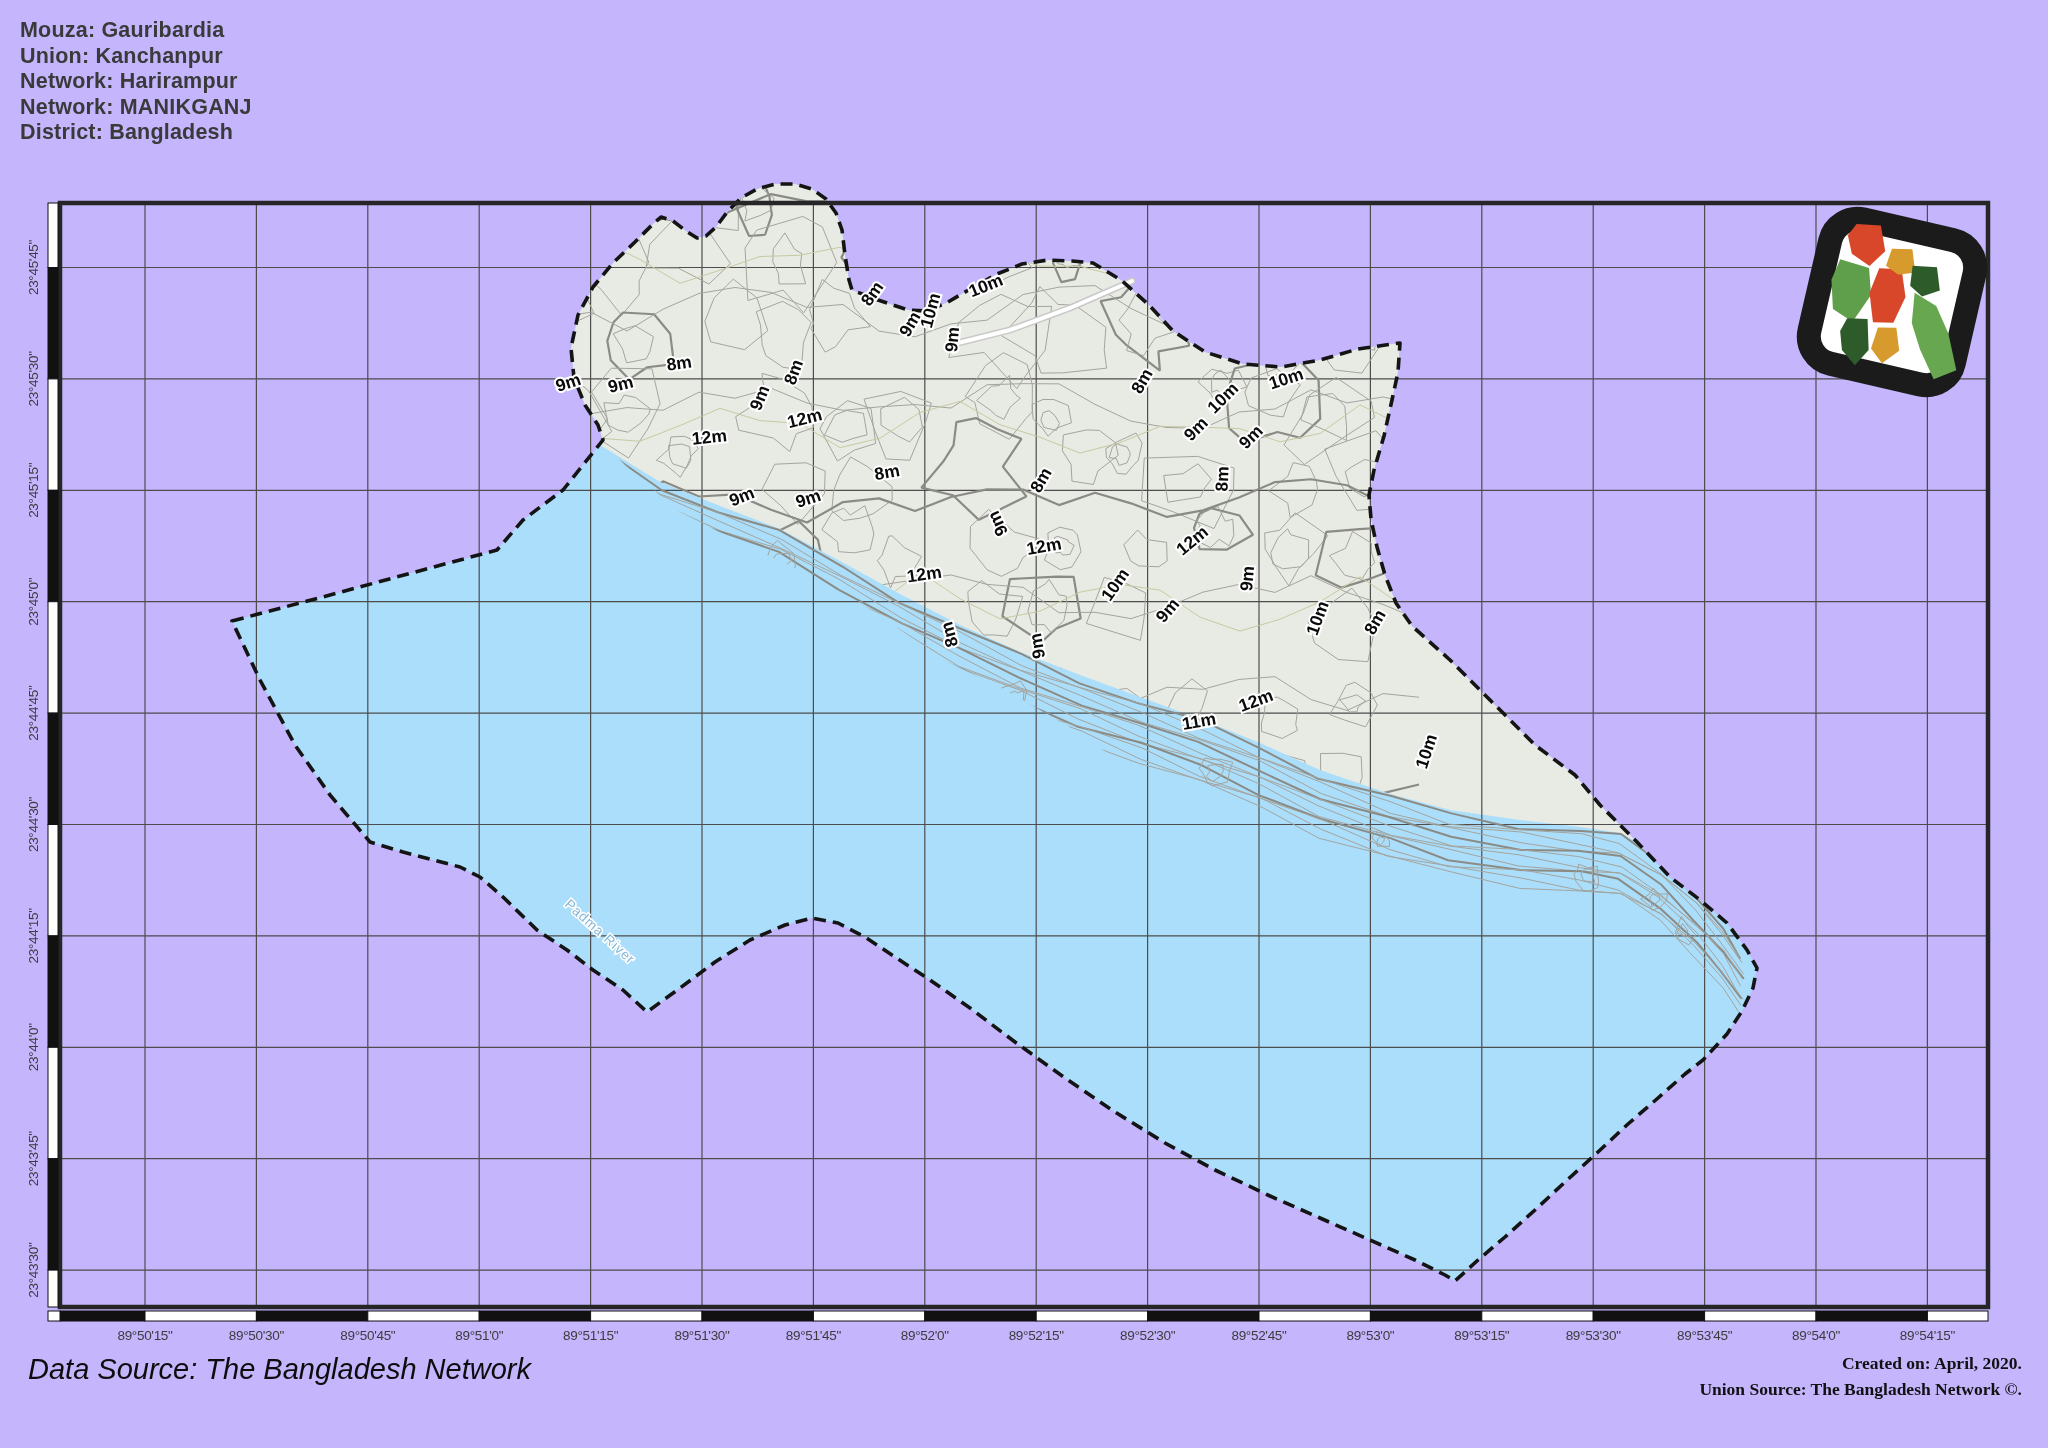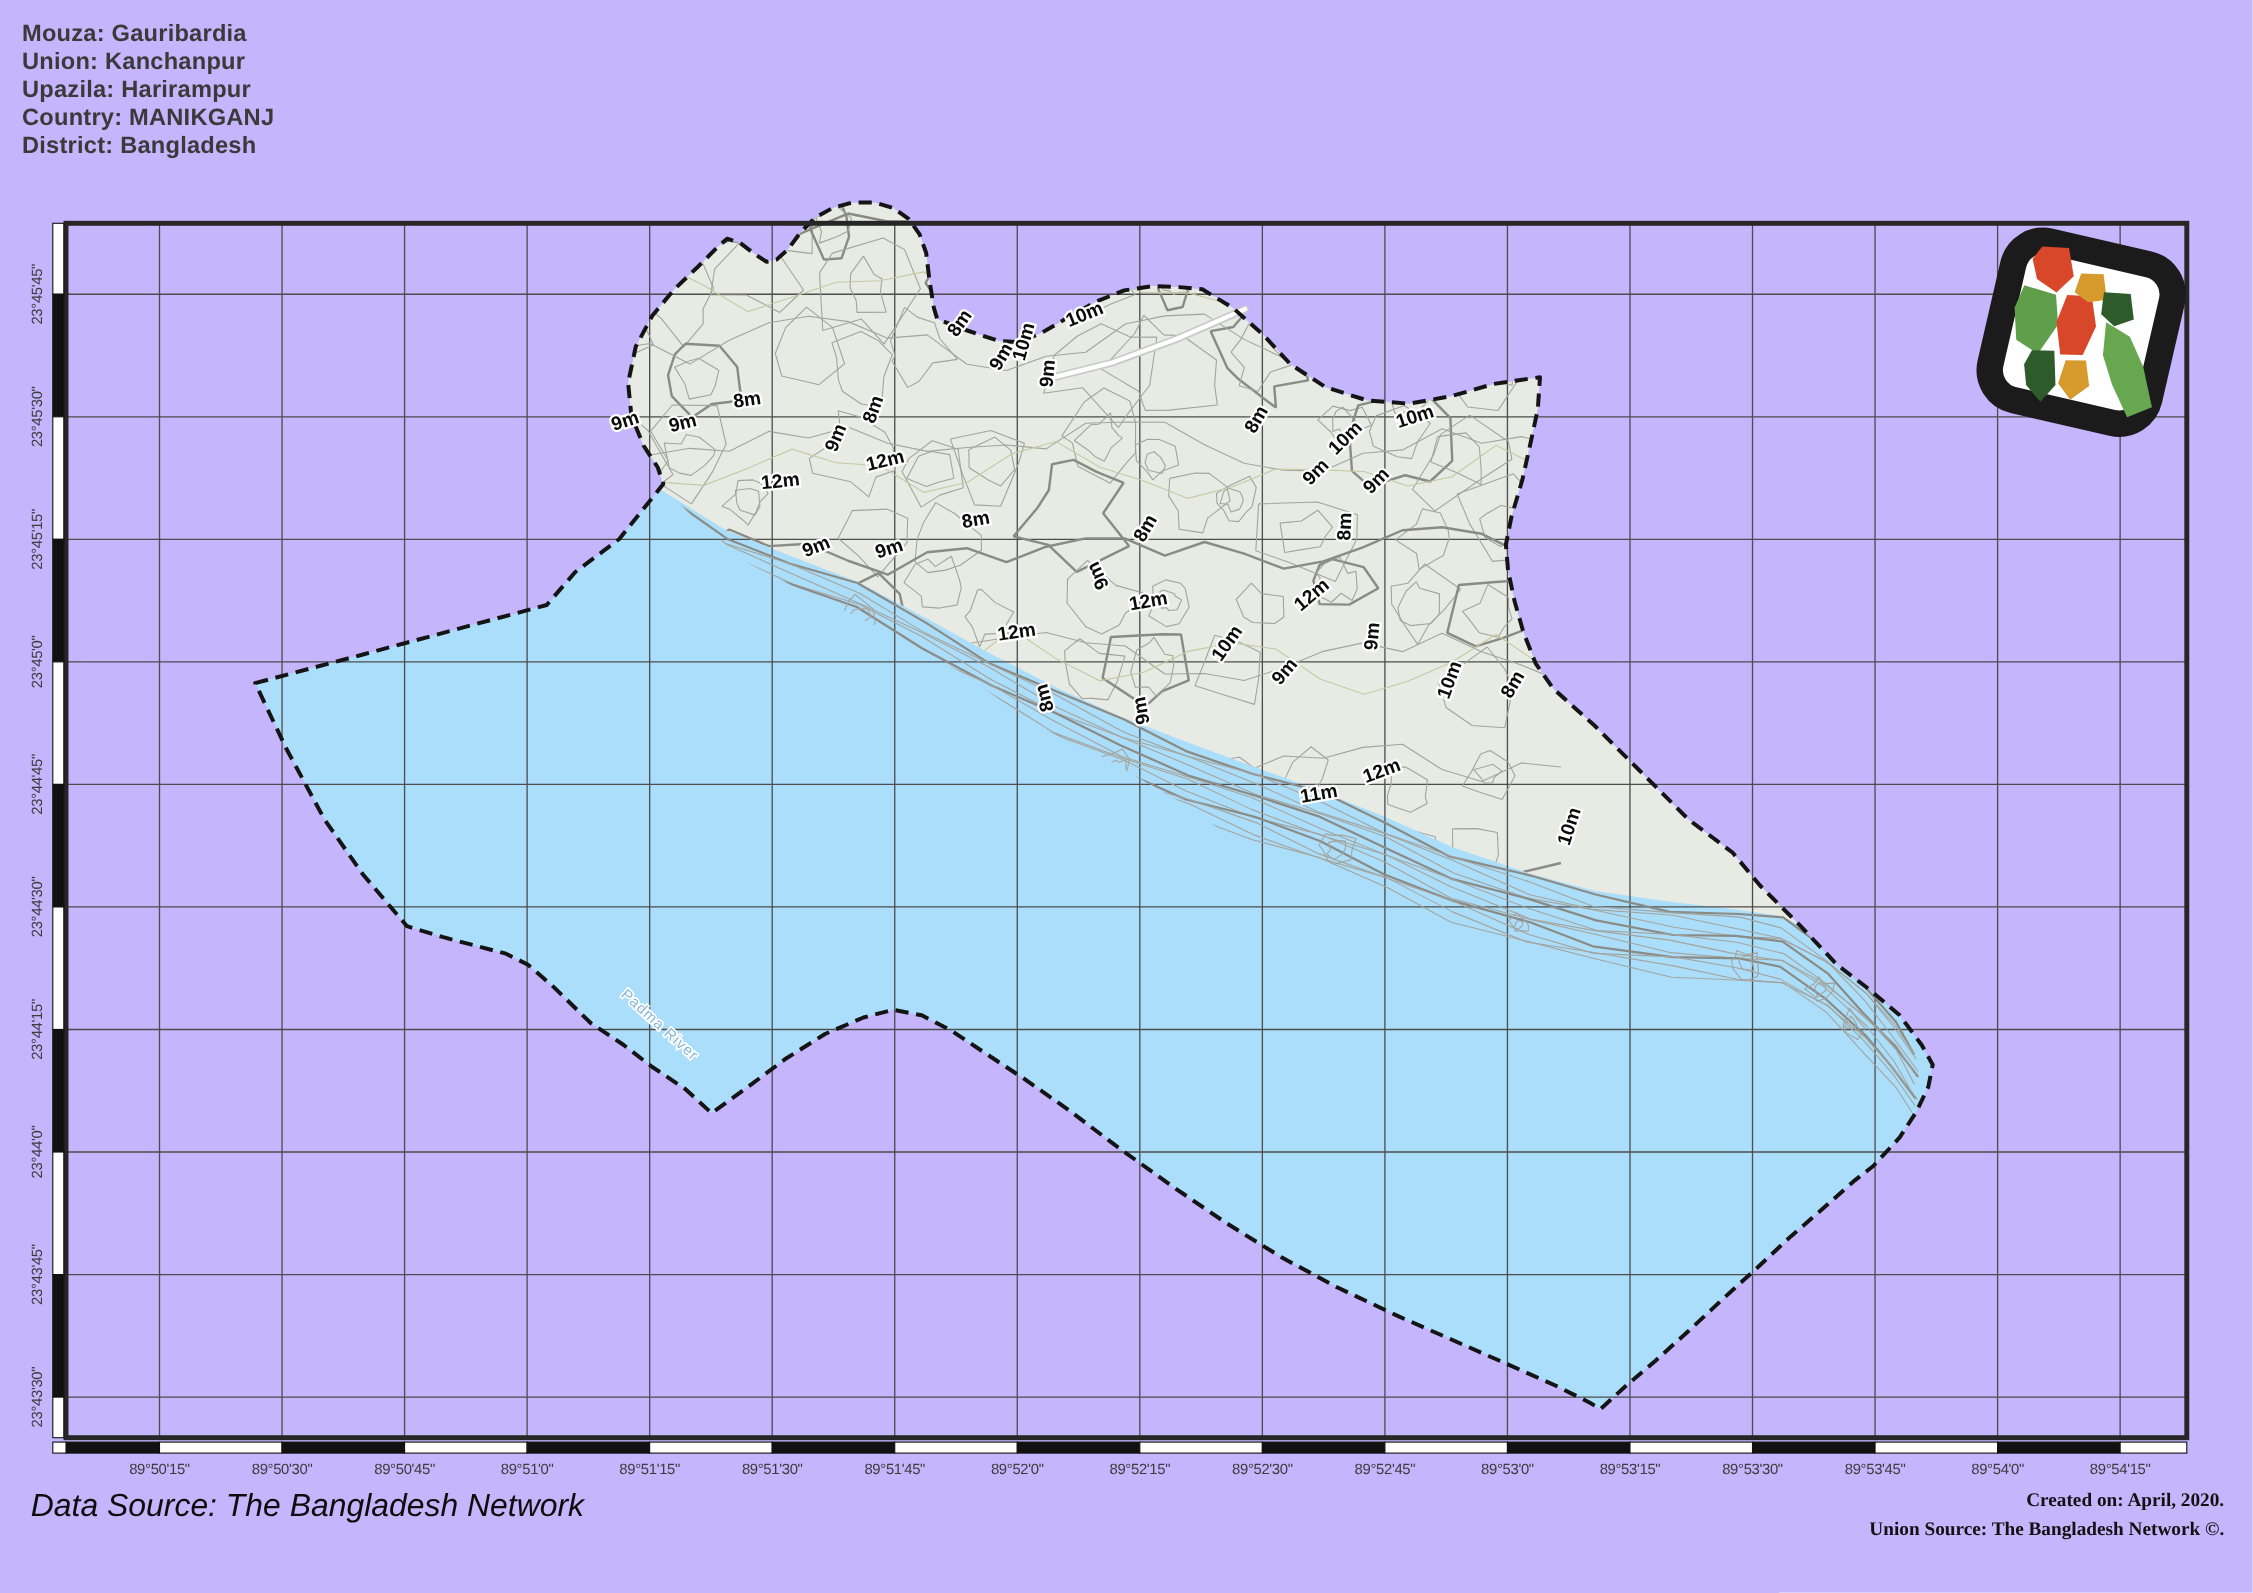--- a/index.html
+++ b/index.html
@@ -15,22 +15,22 @@
         color:#111;line-height:26px;}
 </style>
 </head>
 <body>
 
 <div id="page">
 
   <div id="title-block">
     <div>Mouza: Gauribardia</div>
     <div>Union: Kanchanpur</div>
-    <div>Upazila: Harirampur</div>
-    <div>Country: MANIKGANJ</div>
+    <div>Network: Harirampur</div>
+    <div>Network: MANIKGANJ</div>
     <div>District: Bangladesh</div>
   </div>
 
   <svg id="map-svg" width="2048" height="1448" viewBox="0 0 2048 1448">
     <defs>
       <clipPath id="clip-mouza">
           <path id="clip-mouza-path" d="M232 621L330 595L430 568L497 550L523 520L563 490L603 440L598 425L585 405L574 378L571 348L578 315L593 287L613 263L635 242L652 225L661 217L673 221L686 231L697 238L706 236L716 227L728 211L741 198L757 189L775 184L795 184L812 189L826 199L836 213L842 230L845 255L849 280L852 290L878 300L908 310L927 311L948 302L972 288L997 274L1022 264L1048 260L1072 261L1093 263L1121 280L1149 305L1173 331L1205 352L1243 364L1281 367L1320 360L1358 349L1392 344L1400 343L1398 372L1392 400L1384 436L1374 470L1369 495L1371 519L1377 547L1385 575L1396 603L1412 626L1450 660L1490 700L1535 745L1575 775L1600 805L1637 842L1670 877L1700 900L1727 923L1747 950L1757 968L1753 988L1742 1011L1727 1034L1703 1060L1685 1074L1658 1098L1628 1124L1598 1152L1565 1182L1535 1210L1505 1237L1478 1260L1455 1281L1445 1275L1415 1260L1370 1240L1320 1218L1270 1196L1215 1170L1165 1143L1115 1112L1065 1078L1015 1042L970 1008L930 980L895 957L865 937L838 923L812 918L785 925L750 940L715 962L680 988L647 1012L623 990L593 970L567 950L537 930L503 897L480 877L460 867L403 852L370 842L330 795L295 745L260 680Z"></path>
         </clipPath>
       <clipPath id="clip-land">
           <path id="clip-land-path" d="M603 440L598 425L585 405L574 378L571 348L578 315L593 287L613 263L635 242L652 225L661 217L673 221L686 231L697 238L706 236L716 227L728 211L741 198L757 189L775 184L795 184L812 189L826 199L836 213L842 230L845 255L849 280L852 290L878 300L908 310L927 311L948 302L972 288L997 274L1022 264L1048 260L1072 261L1093 263L1121 280L1149 305L1173 331L1205 352L1243 364L1281 367L1320 360L1358 349L1392 344L1400 343L1398 372L1392 400L1384 436L1374 470L1369 495L1371 519L1377 547L1385 575L1396 603L1412 626L1450 660L1490 700L1535 745L1575 775L1600 805L1637 842L1620 833L1580 827L1520 820L1450 810L1390 794L1320 770L1260 743L1200 719L1140 697L1080 675L1020 652L960 625L900 594L840 561L780 529L720 506L660 482L600 445L600 432Z"></path>

